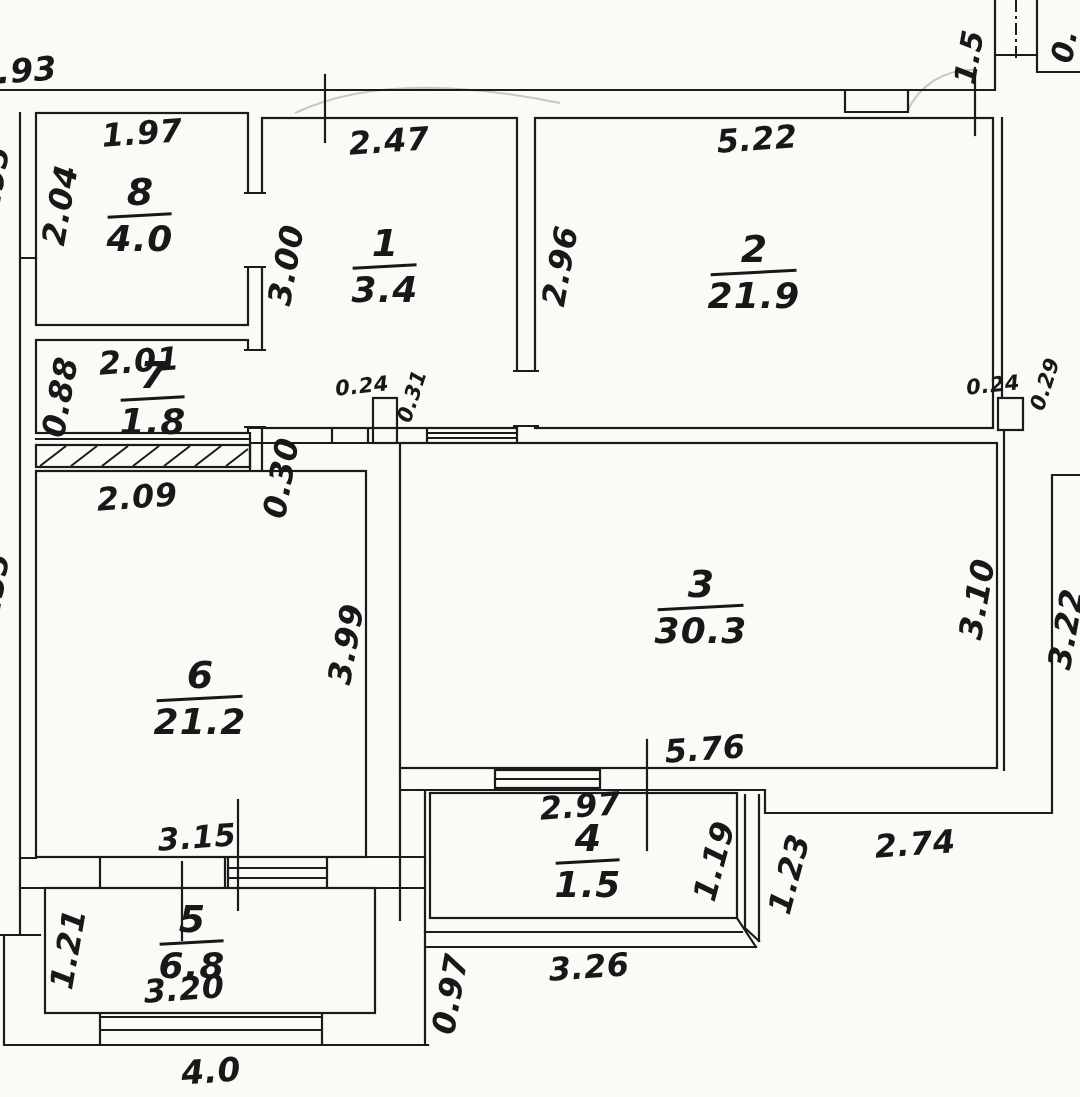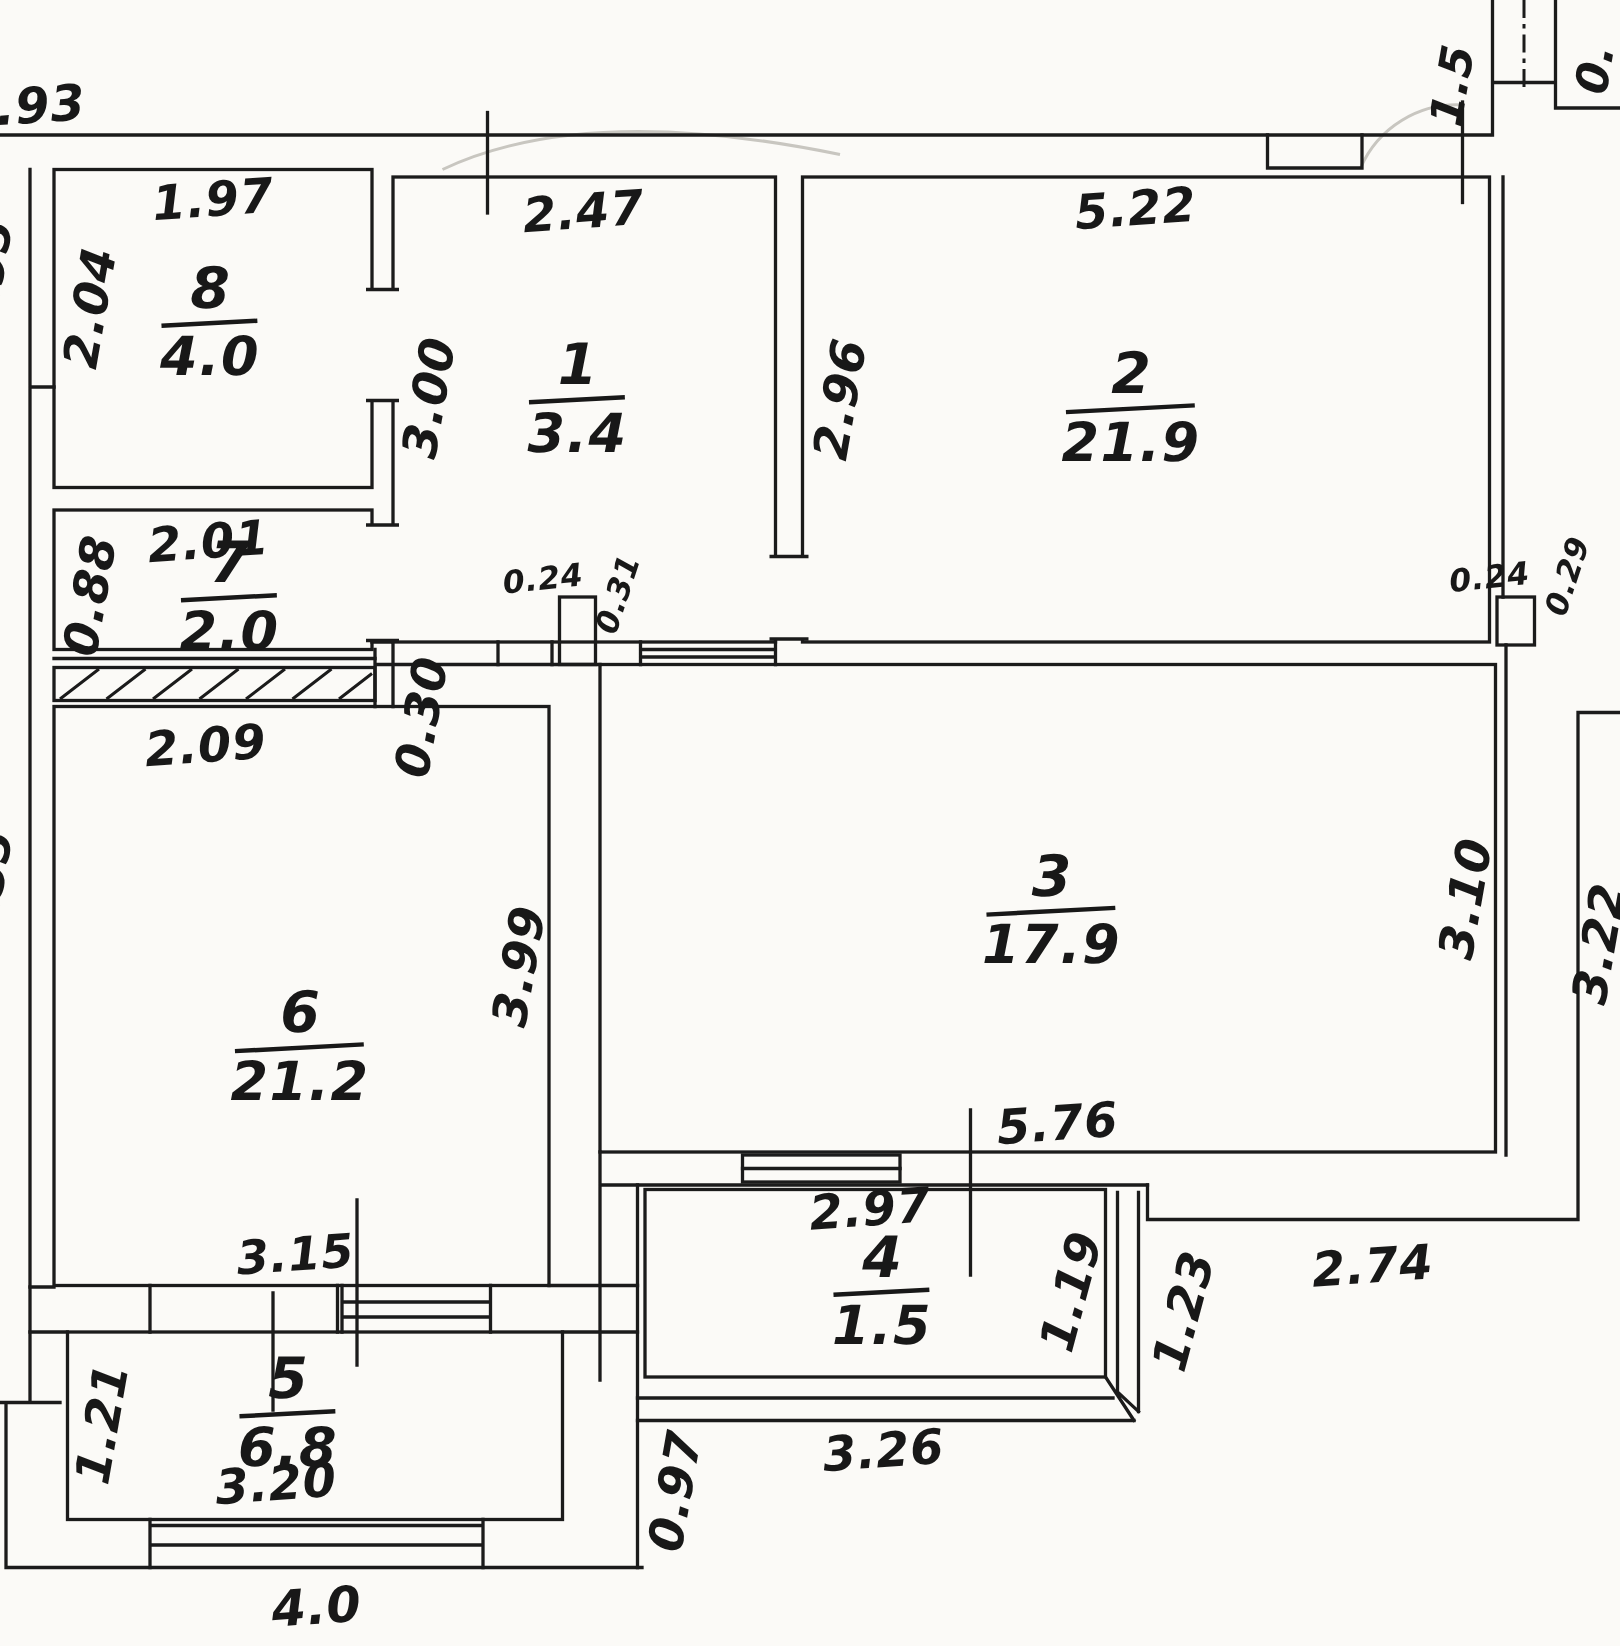--- a/index.html
+++ b/index.html
@@ -133,36 +133,36 @@
     </div>
   <div class="layer">
       <div class="room" style="left: 140px; top: 215px;">
         <div class="num">8</div>
         <div class="bar" style="width: 64px;"></div>
         <div class="val">4.0</div>
       </div>
       <div class="room" style="left: 153px; top: 398px;">
         <div class="num">7</div>
         <div class="bar" style="width: 64px;"></div>
-        <div class="val">2.0</div>
+        <div class="val">1.8</div>
       </div>
       <div class="room" style="left: 385px; top: 266px;">
         <div class="num">1</div>
         <div class="bar" style="width: 64px;"></div>
         <div class="val">3.4</div>
       </div>
       <div class="room" style="left: 754px; top: 272px;">
         <div class="num">2</div>
         <div class="bar" style="width: 86px;"></div>
         <div class="val">21.9</div>
       </div>
       <div class="room" style="left: 701px; top: 607px;">
         <div class="num">3</div>
         <div class="bar" style="width: 86px;"></div>
-        <div class="val">17.9</div>
+        <div class="val">30.3</div>
       </div>
       <div class="room" style="left: 200px; top: 698px;">
         <div class="num">6</div>
         <div class="bar" style="width: 86px;"></div>
         <div class="val">21.2</div>
       </div>
       <div class="room" style="left: 588px; top: 861px;">
         <div class="num">4</div>
         <div class="bar" style="width: 64px;"></div>
         <div class="val">1.5</div>

